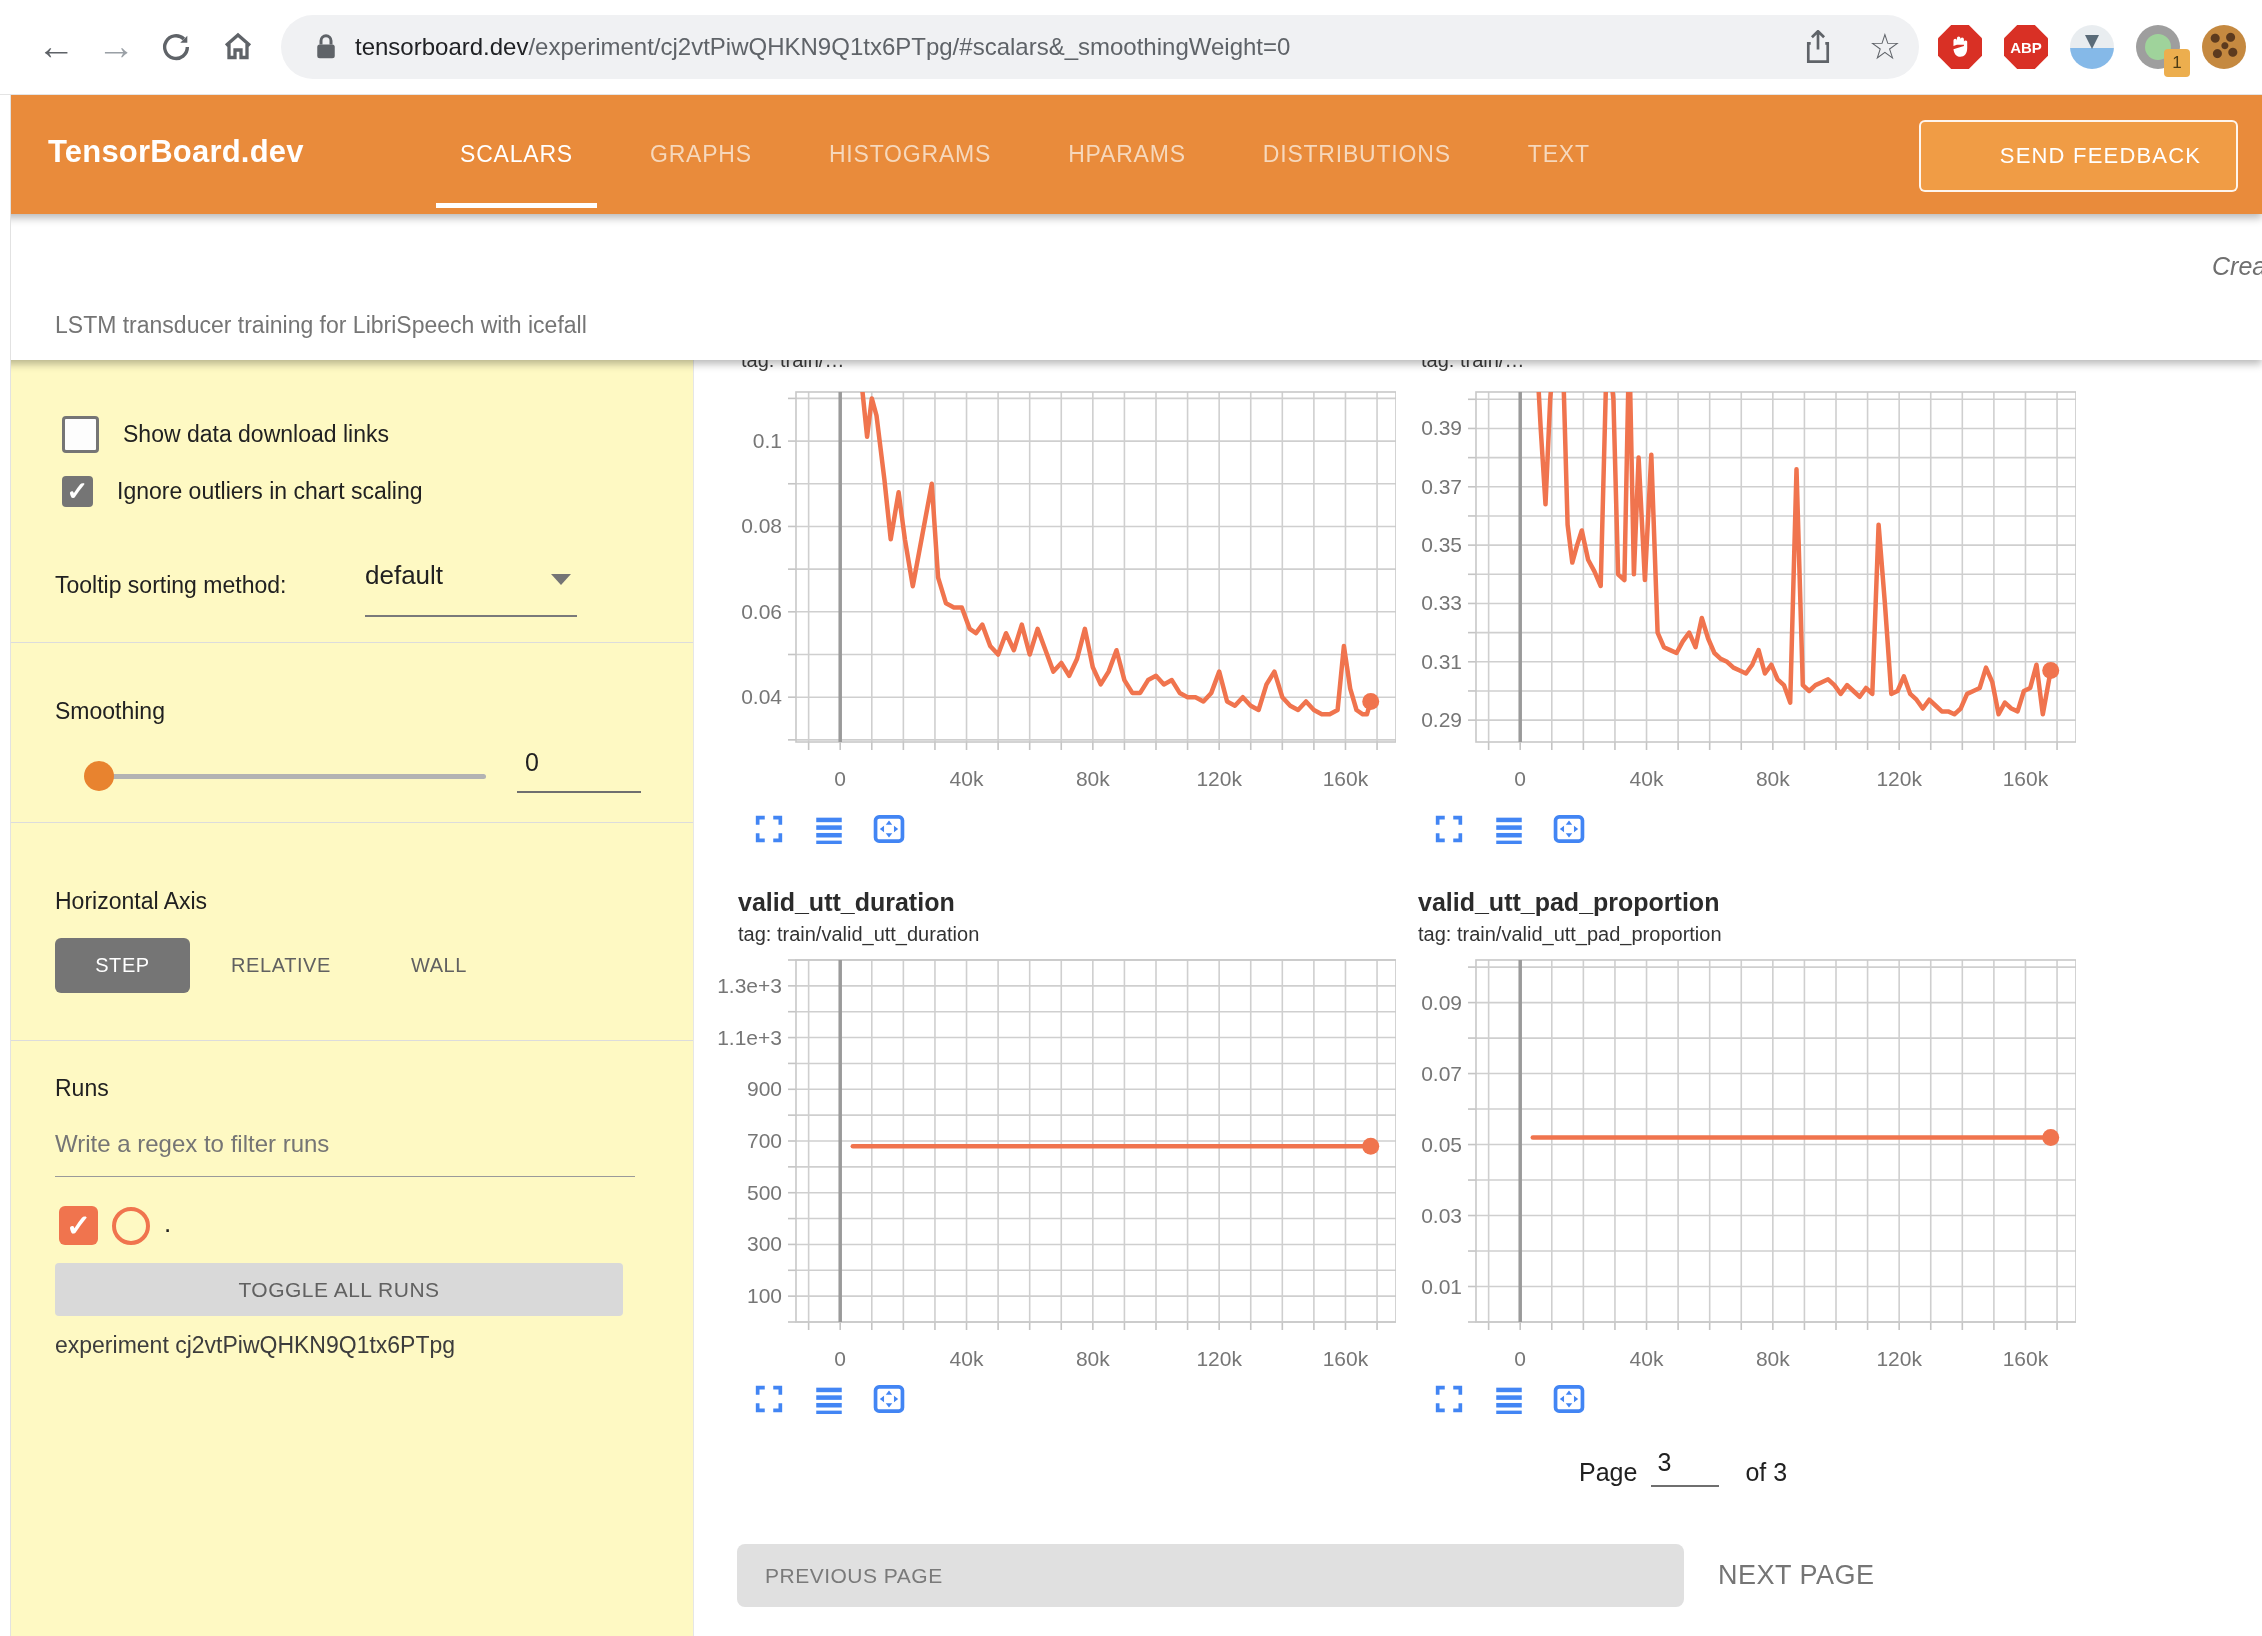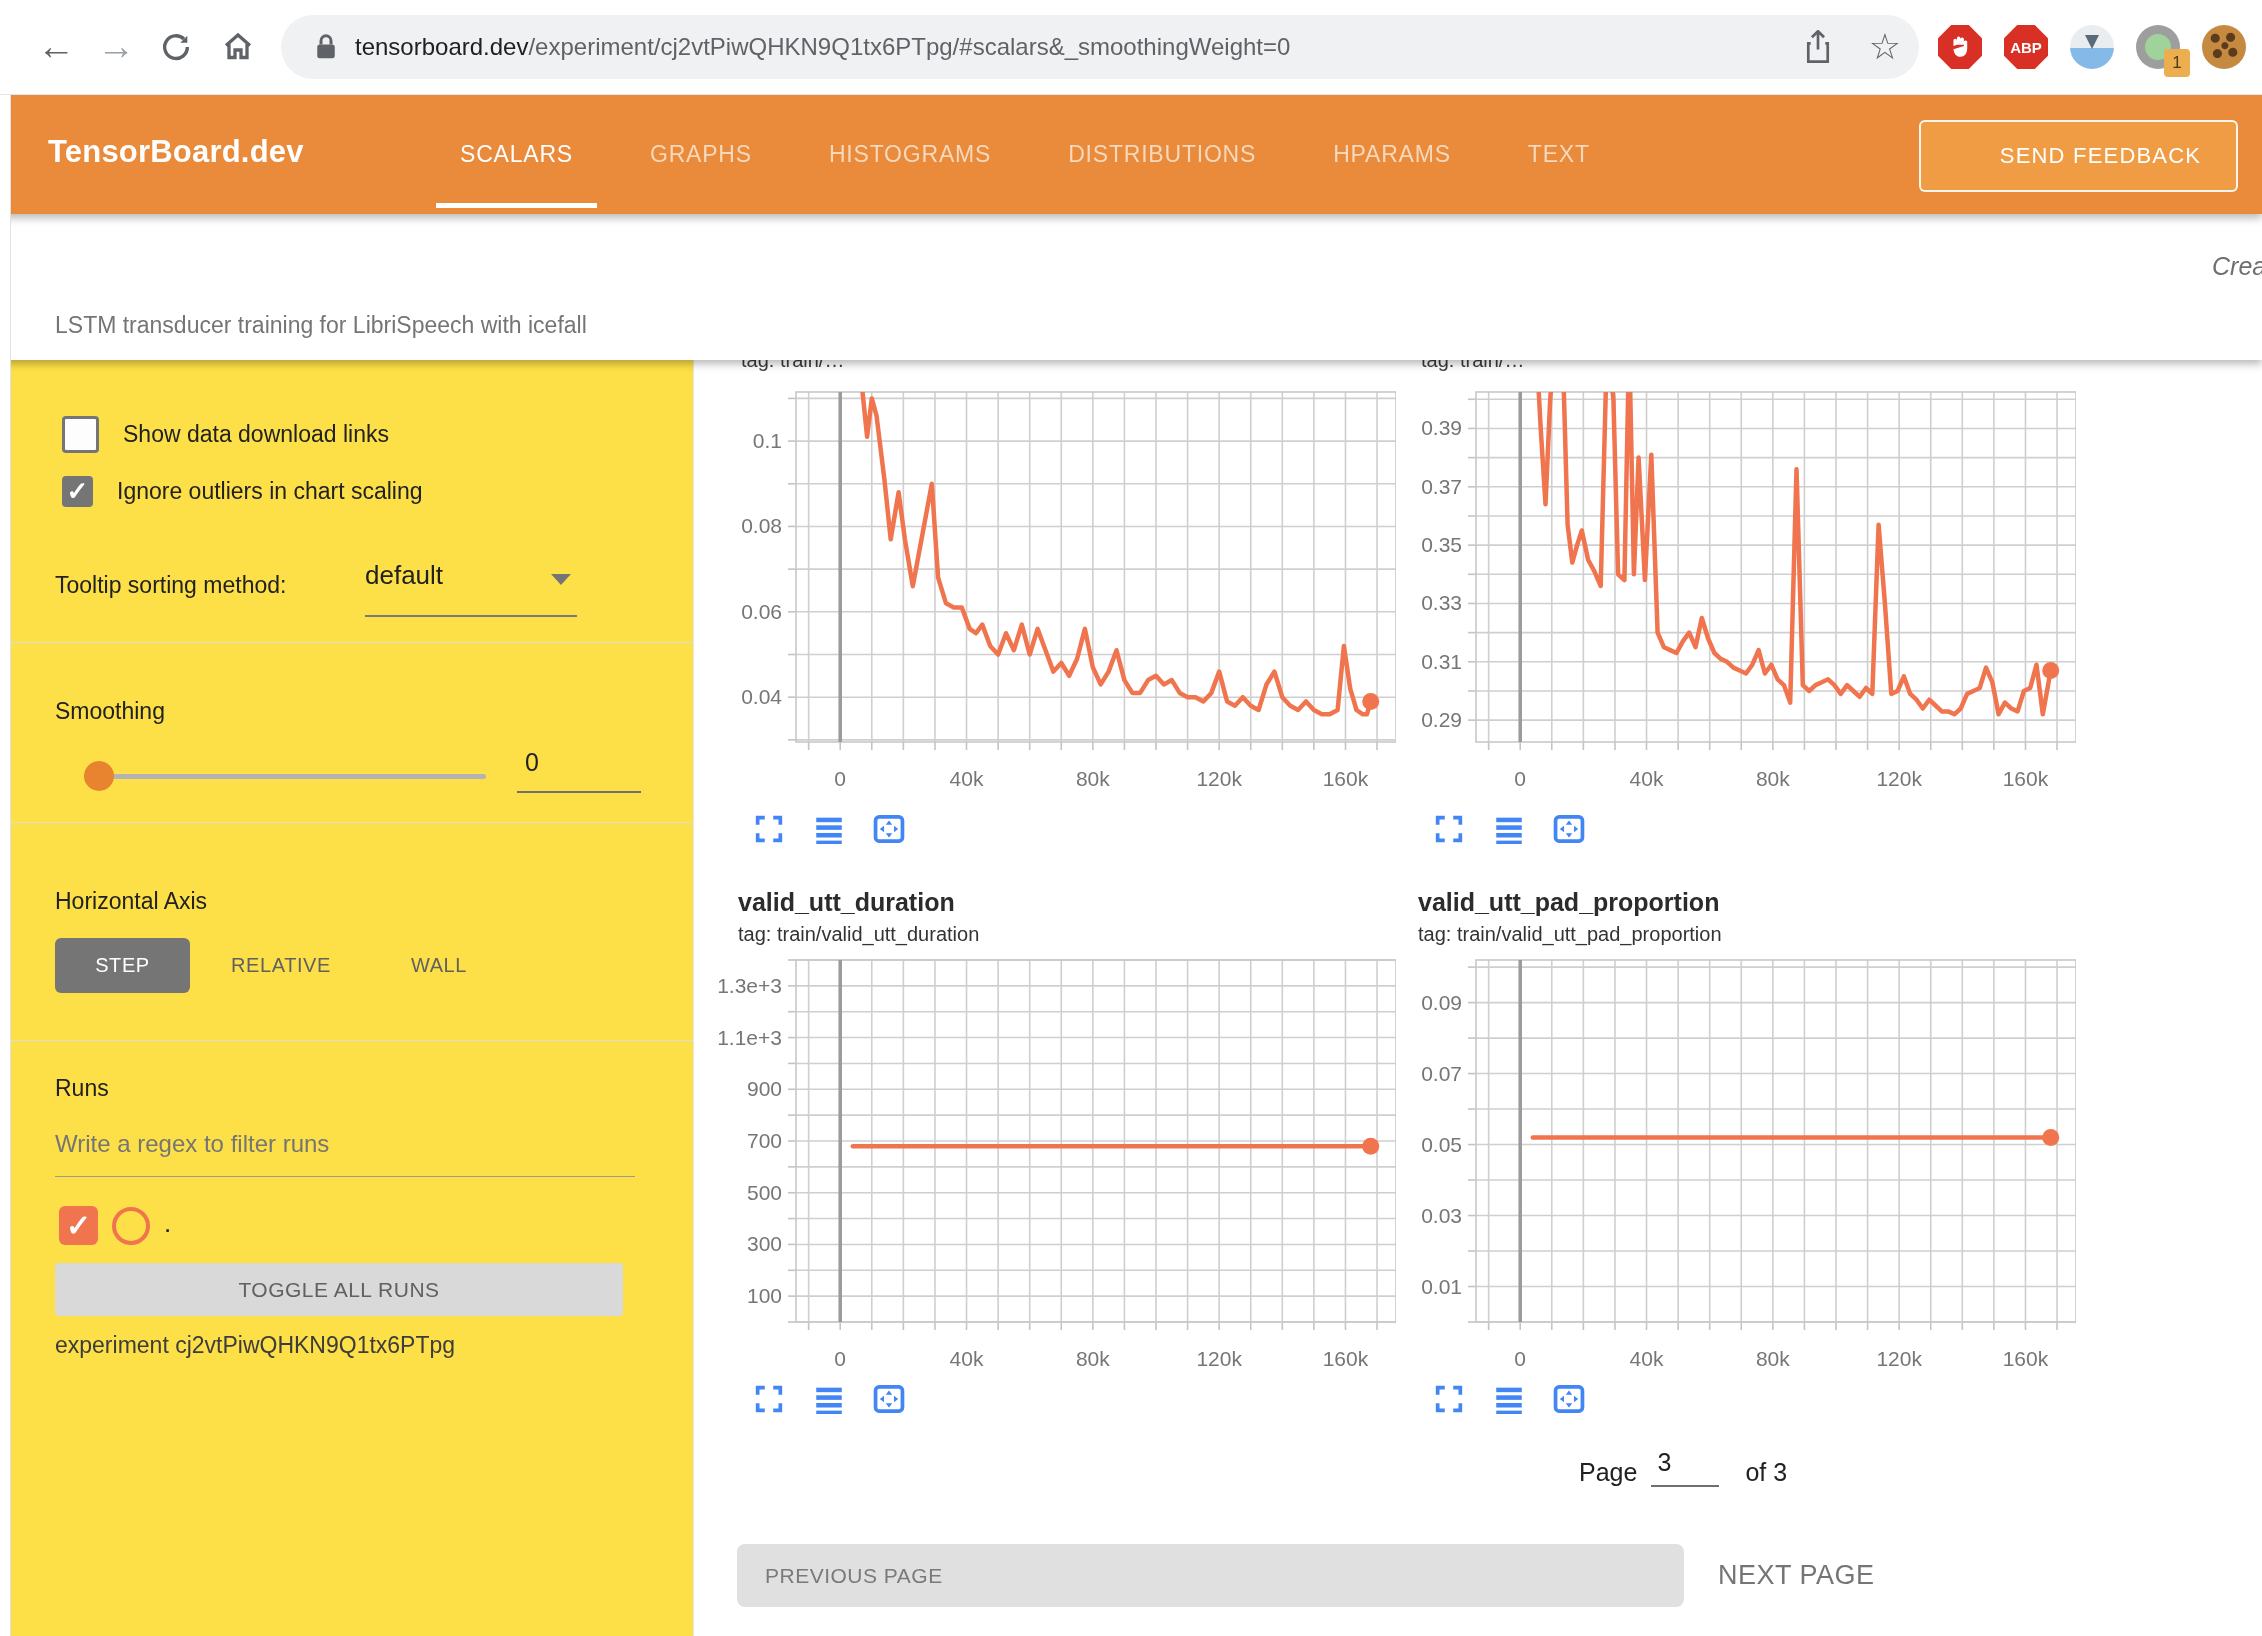--- a/index.html
+++ b/index.html
@@ -44,21 +44,21 @@
   .feedback-btn{position:absolute;left:1919px;top:120px;width:271px;height:68px;background:#f09c45;border:2px solid rgba(255,255,255,.9);
     border-radius:6px;color:#fff;font-size:22px;letter-spacing:1.2px;display:flex;align-items:center;justify-content:center;cursor:pointer;}
   
   .toolstrip{position:absolute;left:0;top:214px;width:2262px;height:146px;background:#fff;z-index:50;box-shadow:0 4px 8px rgba(0,0,0,.28);}
   .created-clip{position:absolute;left:2212px;top:38px;font-size:25px;font-style:italic;color:#6f6f6f;white-space:nowrap;}
   .subtitle{position:absolute;left:55px;top:98px;font-size:23px;color:#757575;}
   
   .left-gutter{position:absolute;left:0;top:60px;width:10px;height:1576px;background:#fff;border-right:1px solid #e2e2e2;z-index:58;}
   
   .main{position:absolute;left:0;top:360px;width:2262px;height:1276px;display:flex;}
-  .sidebar{position:relative;width:693px;height:1276px;background:#fde047;border-right:1px solid #e6e6e6;flex:none;}
+  .sidebar{position:relative;width:693px;height:1276px;background:#fef9c3;border-right:1px solid #e6e6e6;flex:none;}
   .divider{position:absolute;left:0;width:693px;height:0;border-top:1px solid #dcdcdc;}
   .cb-row{position:absolute;left:62px;display:flex;align-items:center;gap:24px;}
   .cb{width:31px;height:31px;border-radius:4px;flex:none;cursor:pointer;}
   .cb.empty{border:3px solid #757575;background:#fdfdfd;}
   .cb.checked{background:#757575;color:#fff;font-size:26px;font-weight:bold;display:flex;align-items:center;justify-content:center;}
   .cb-label{font-size:23px;color:#212121;}
   .side-label{position:absolute;left:55px;font-size:23px;color:#212121;}
   .dd-value{position:absolute;left:365px;top:560px;width:212px;border-bottom:2px solid #7a7a7a;padding-bottom:24px;font-size:26px;color:#212121;cursor:pointer;}
   .dd-arrow{position:absolute;right:6px;top:14px;width:0;height:0;border-left:10px solid transparent;border-right:10px solid transparent;border-top:11px solid #757575;}
   .slider-track{position:absolute;left:88px;top:414px;width:398px;height:5px;background:#b3b3b3;border-radius:3px;cursor:pointer;}
@@ -142,22 +142,22 @@
     <span class="cookie"></span>
   </div>
 </div>
 
 <div class="appbar">
   <div class="logo">TensorBoard.dev</div>
   <div class="tabs">
     <div class="tab active">SCALARS</div>
     <div class="tab">GRAPHS</div>
     <div class="tab">HISTOGRAMS</div>
+    <div class="tab">HPARAMS</div>
     <div class="tab">DISTRIBUTIONS</div>
-    <div class="tab">HPARAMS</div>
     <div class="tab">TEXT</div>
   </div>
 </div>
 <div class="feedback-btn" style="z-index:56;padding-left:44px;">SEND FEEDBACK</div>
 
 <div class="toolstrip">
   <div class="created-clip">Crea</div>
   <div class="subtitle">LSTM transducer training for LibriSpeech with icefall</div>
 </div>
 

